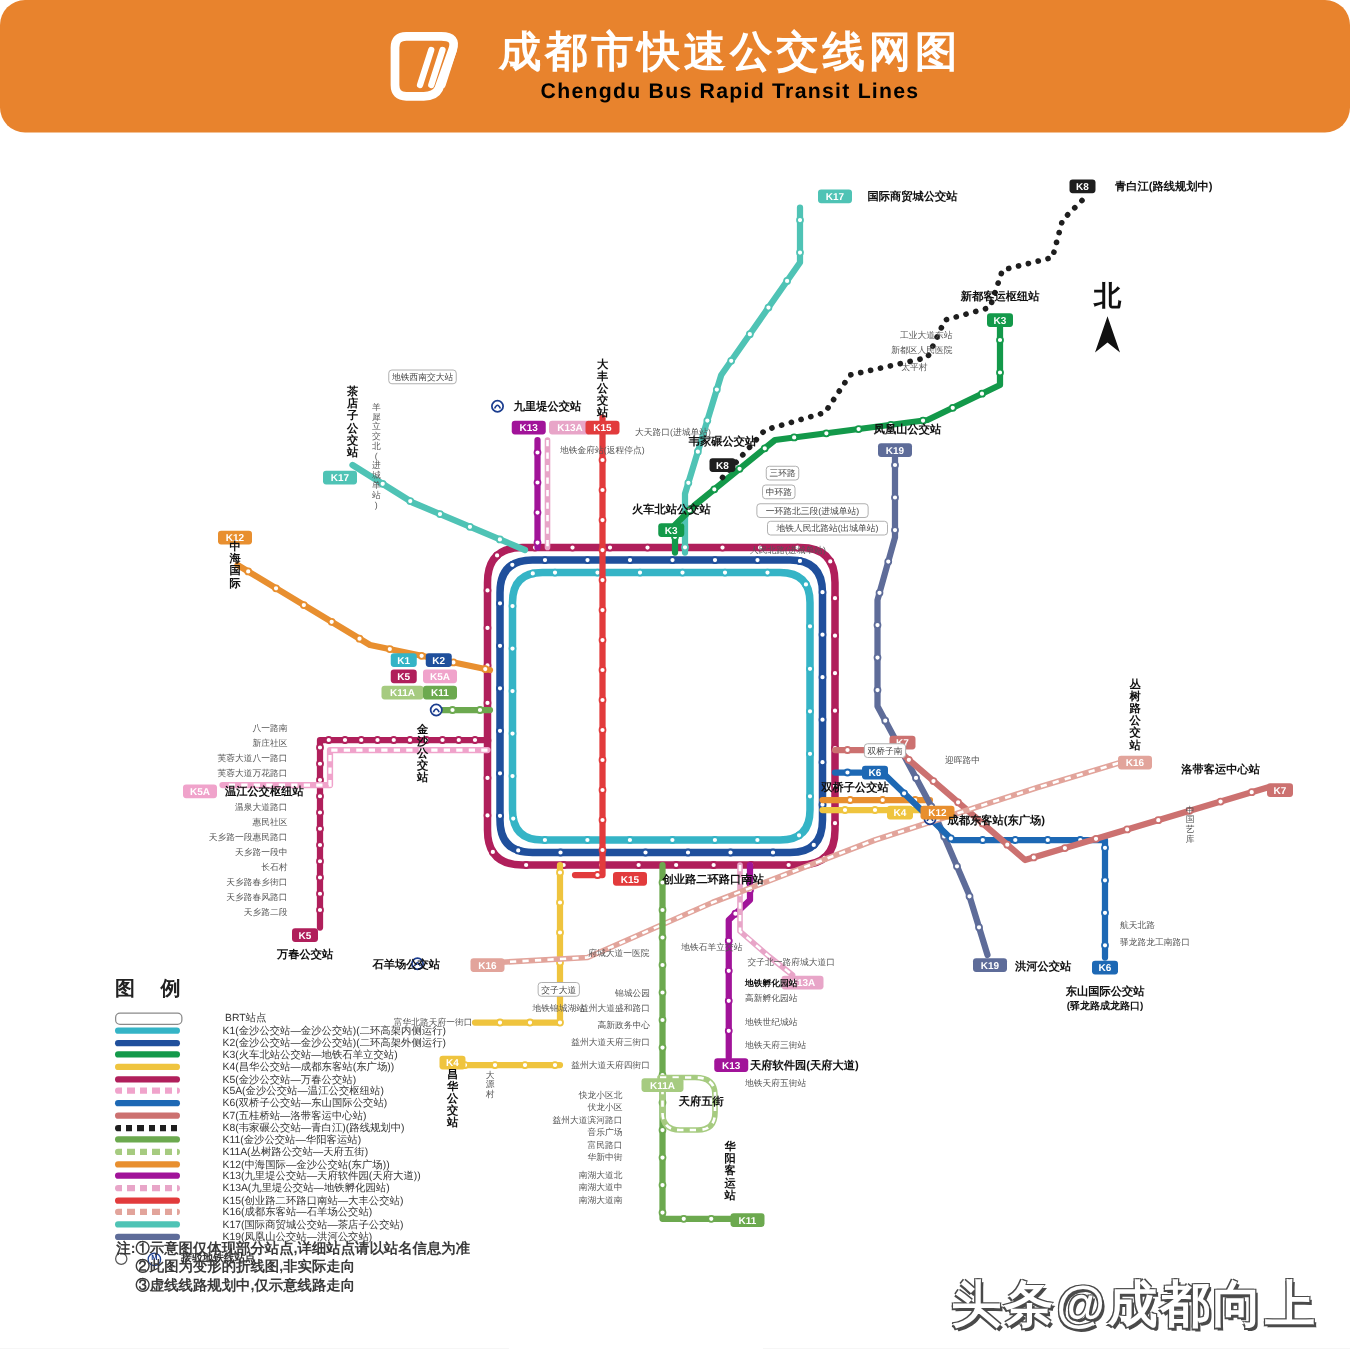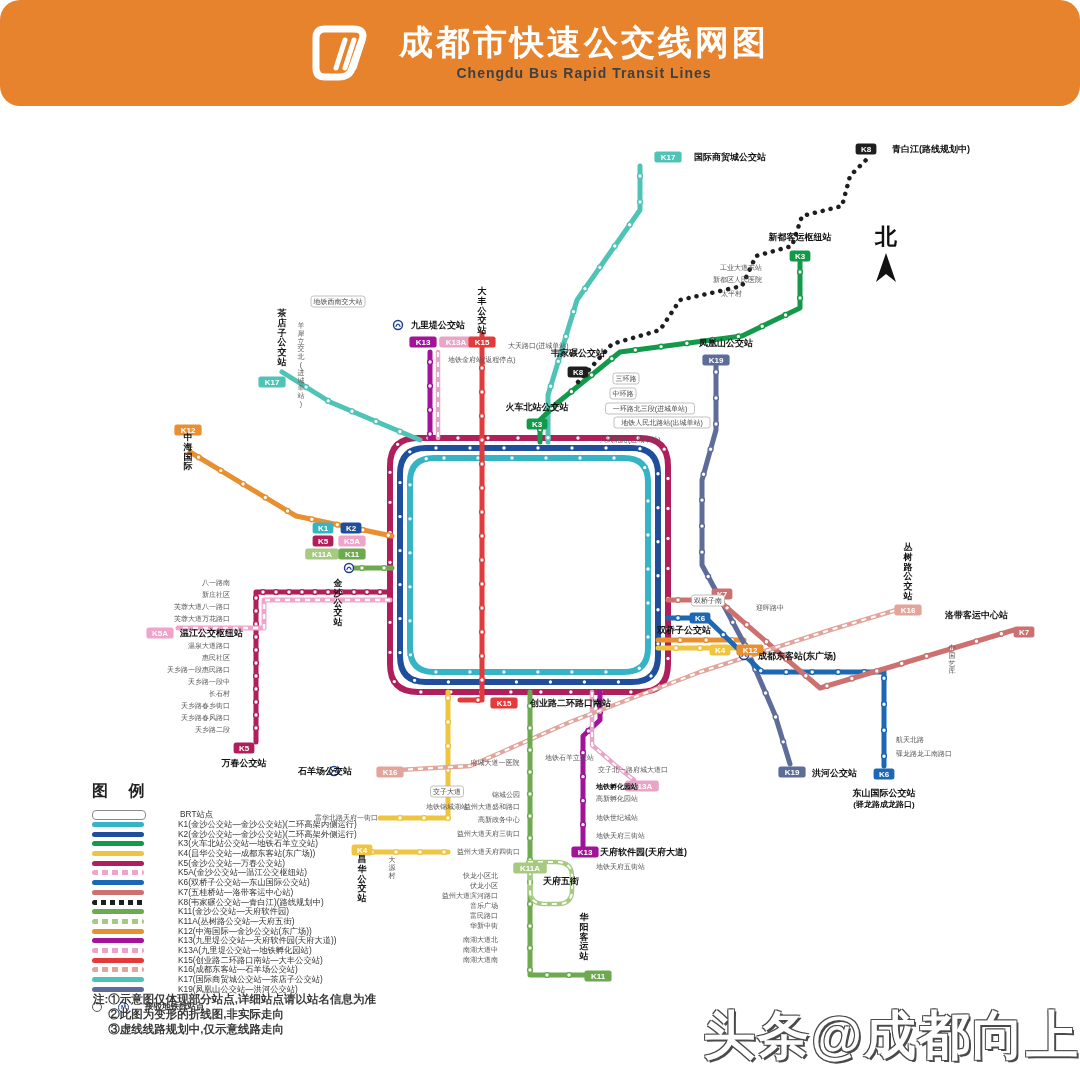--- a/index.html
+++ b/index.html
@@ -4,21 +4,21 @@
 <style>
   html,body{margin:0;padding:0;background:#e9e9e9;}
   .page{position:relative;width:1080px;height:1079px;background:#fff;overflow:hidden;
         font-family:"Liberation Sans",sans-serif;}
   
   .header{position:absolute;left:0;top:0;width:1080px;height:106px;background:#e8832d;
           display:flex;align-items:center;justify-content:center;gap:18px;z-index:5;border-radius:20px;}
   .logo{flex:0 0 auto;display:flex;align-items:center;}
   .titles{display:flex;flex-direction:column;align-items:center;}
   .t-zh{color:#fff;font-size:34px;font-weight:bold;letter-spacing:3px;line-height:40px;}
-  .t-en{color:#404040;font-size:14px;font-weight:bold;letter-spacing:1px;line-height:22px;}
+  .t-en{color:#000000;font-size:17px;font-weight:bold;letter-spacing:1px;line-height:22px;}
   
   #map-svg{position:absolute;left:0;top:0;width:1080px;height:1079px;z-index:1;}
   
   .compass{position:absolute;left:858px;top:222px;width:56px;text-align:center;z-index:2;}
   .compass-label{font-size:22px;font-weight:bold;color:#111;}
   
   .legend{position:absolute;left:92px;top:768px;width:300px;z-index:3;margin-top:13px;}
   .legend-title{font-size:16px;font-weight:bold;letter-spacing:8px;color:#222;margin-bottom:8px;}
   .legend-row{display:flex;align-items:center;height:9.7px;gap:22px;}
   .legend-swatch{flex:0 0 52px;height:5px;border-radius:3px;margin-right:12px;}
@@ -27,21 +27,21 @@
   .metro-note{display:flex;align-items:center;gap:16px;margin-top:7px;text-align:right;}
   .mi1{width:8px;height:8px;border:1.6px solid #555;border-radius:50%;display:inline-block;}
   .mi2{width:9px;height:9px;border:1.4px solid #1b3d8f;border-radius:50%;display:inline-flex;
        align-items:center;justify-content:center;font-size:6px;font-weight:bold;color:#1b3d8f;}
   .metro-note-text{font-size:8.5px;font-weight:bold;color:#333;}
   
   .notes{position:absolute;left:93px;top:992px;z-index:3;font-size:11.5px;font-weight:bold;
          color:#3a3a3a;line-height:15px;display:flex;}
   .notes-prefix{flex:0 0 auto;}
   
-  .watermark{position:absolute;right:0;bottom:8px;z-index:6;font-size:52px;font-weight:bold;
+  .watermark{position:absolute;right:26px;bottom:8px;z-index:6;font-size:40px;font-weight:bold;
              color:#fff;letter-spacing:2px;
              text-shadow:2px 2px 0 #4a4a4a,-1px -1px 0 #4a4a4a,1px -1px 0 #4a4a4a,-1px 1px 0 #4a4a4a;}
 </style>
 </head>
 <body>
 
 <div class="page">
 
   <div class="header">
     <div class="logo">
@@ -639,21 +639,21 @@
         <div class="legend-row">
           <span class="legend-swatch" style="background: rgb(204, 113, 112);"></span>
           <span class="legend-label">K7(五桂桥站—洛带客运中心站)</span>
         </div>
         <div class="legend-row">
           <span class="legend-swatch" style="background: repeating-linear-gradient(90deg, rgb(30, 30, 30) 0px, rgb(30, 30, 30) 5px, transparent 5px, transparent 9px);"></span>
           <span class="legend-label">K8(韦家碾公交站—青白江)(路线规划中)</span>
         </div>
         <div class="legend-row">
           <span class="legend-swatch" style="background: rgb(108, 169, 79);"></span>
-          <span class="legend-label">K11(金沙公交站—天府软件园)</span>
+          <span class="legend-label">K11(金沙公交站—华阳客运站)</span>
         </div>
         <div class="legend-row">
           <span class="legend-swatch" style="background: repeating-linear-gradient(90deg, rgb(166, 203, 128) 0px, rgb(166, 203, 128) 6px, rgb(255, 255, 255) 6px, rgb(255, 255, 255) 10px);"></span>
           <span class="legend-label">K11A(丛树路公交站—天府五街)</span>
         </div>
         <div class="legend-row">
           <span class="legend-swatch" style="background: rgb(232, 143, 47);"></span>
           <span class="legend-label">K12(中海国际—金沙公交站(东广场))</span>
         </div>
         <div class="legend-row">

